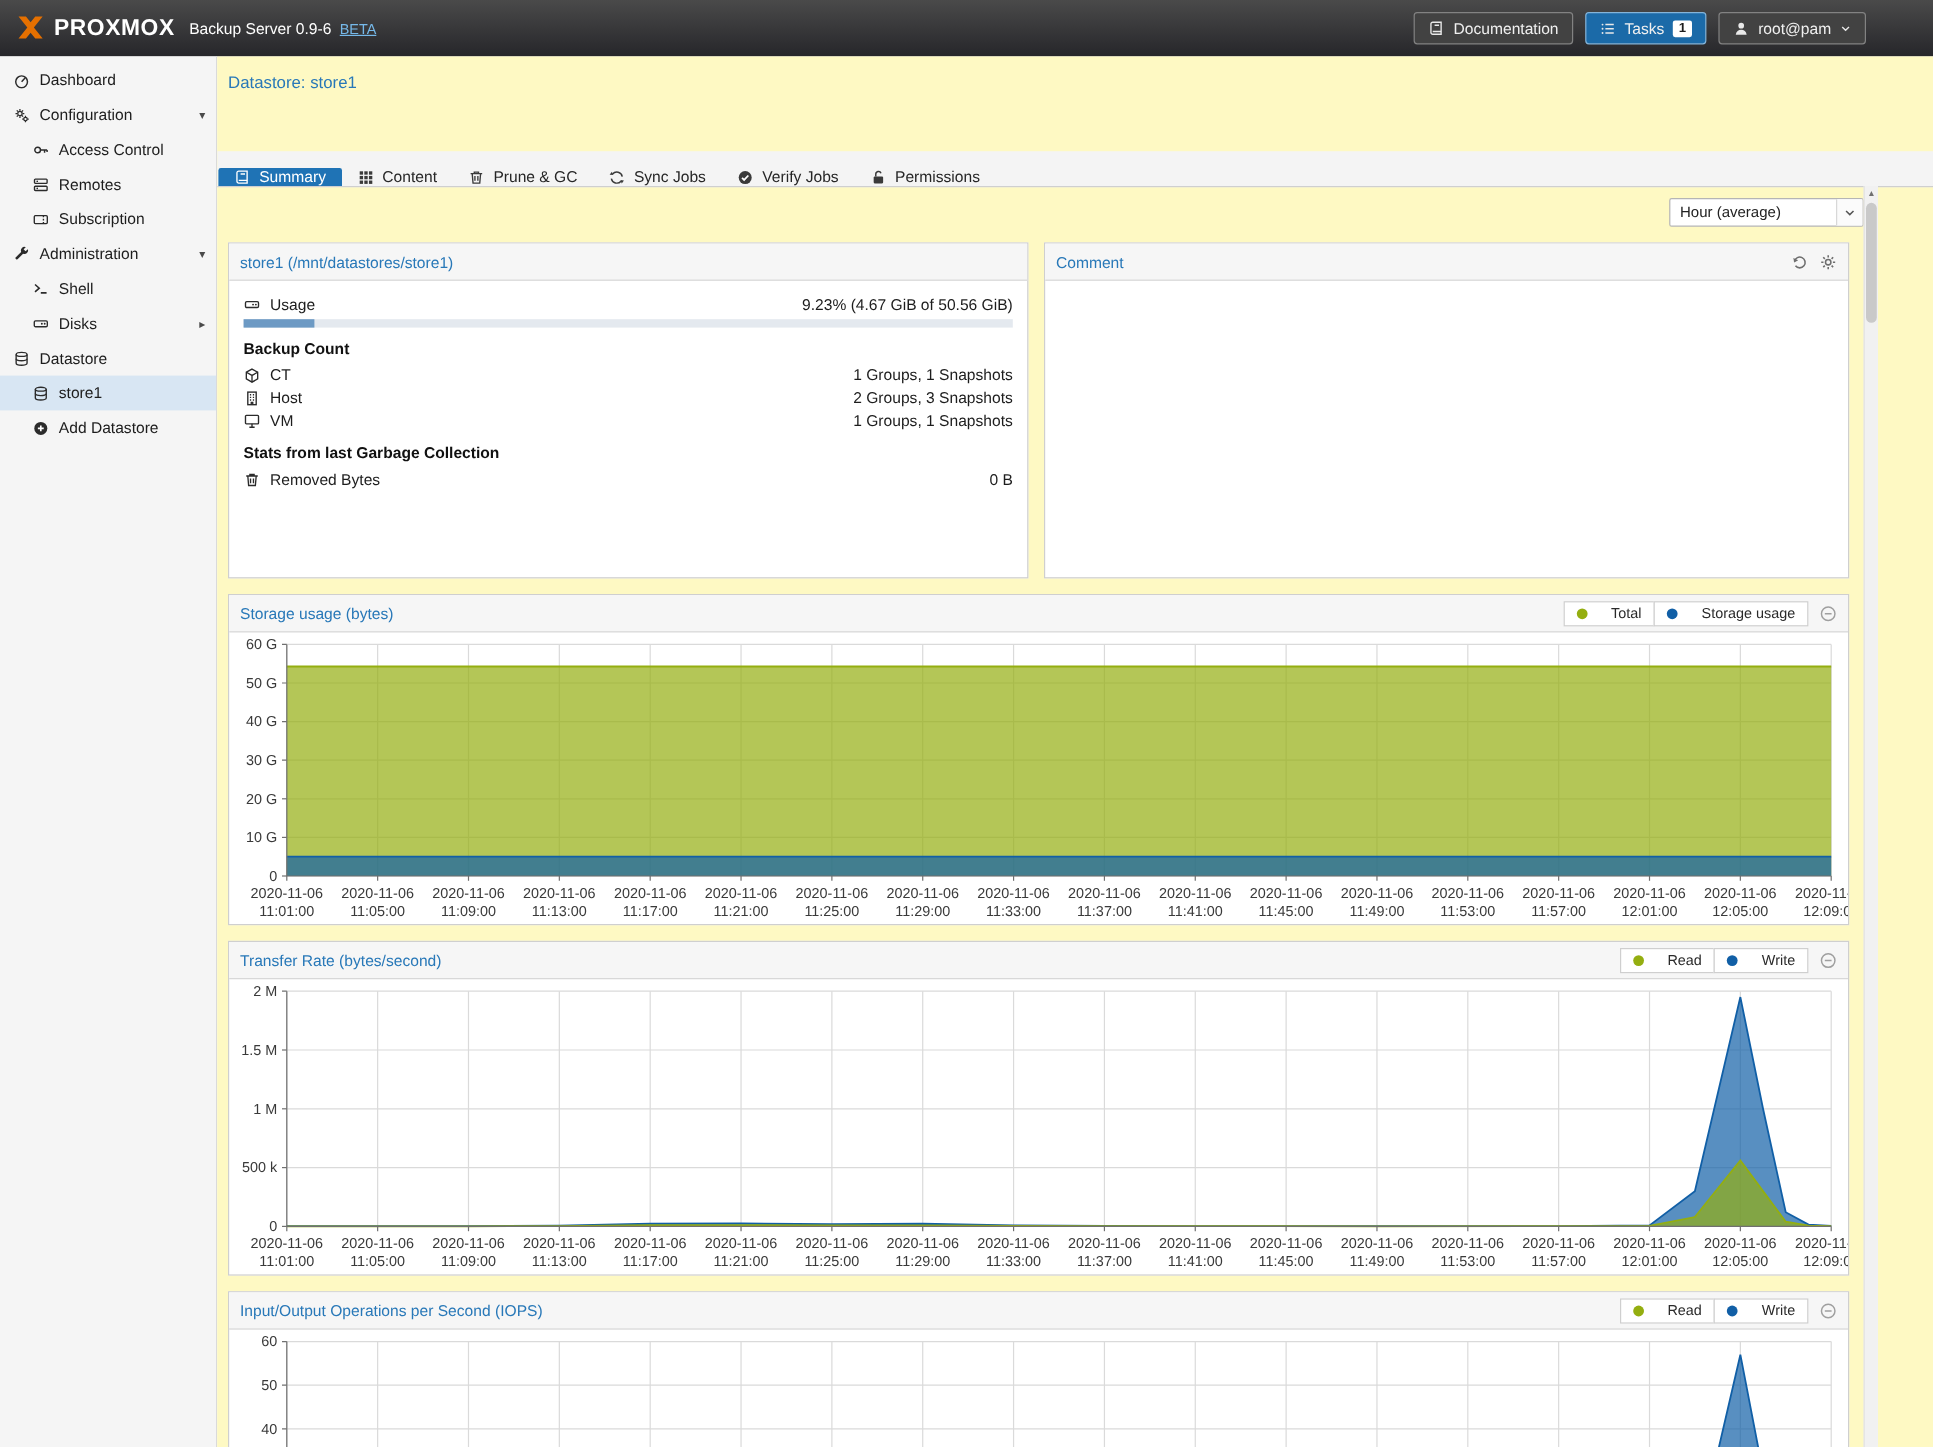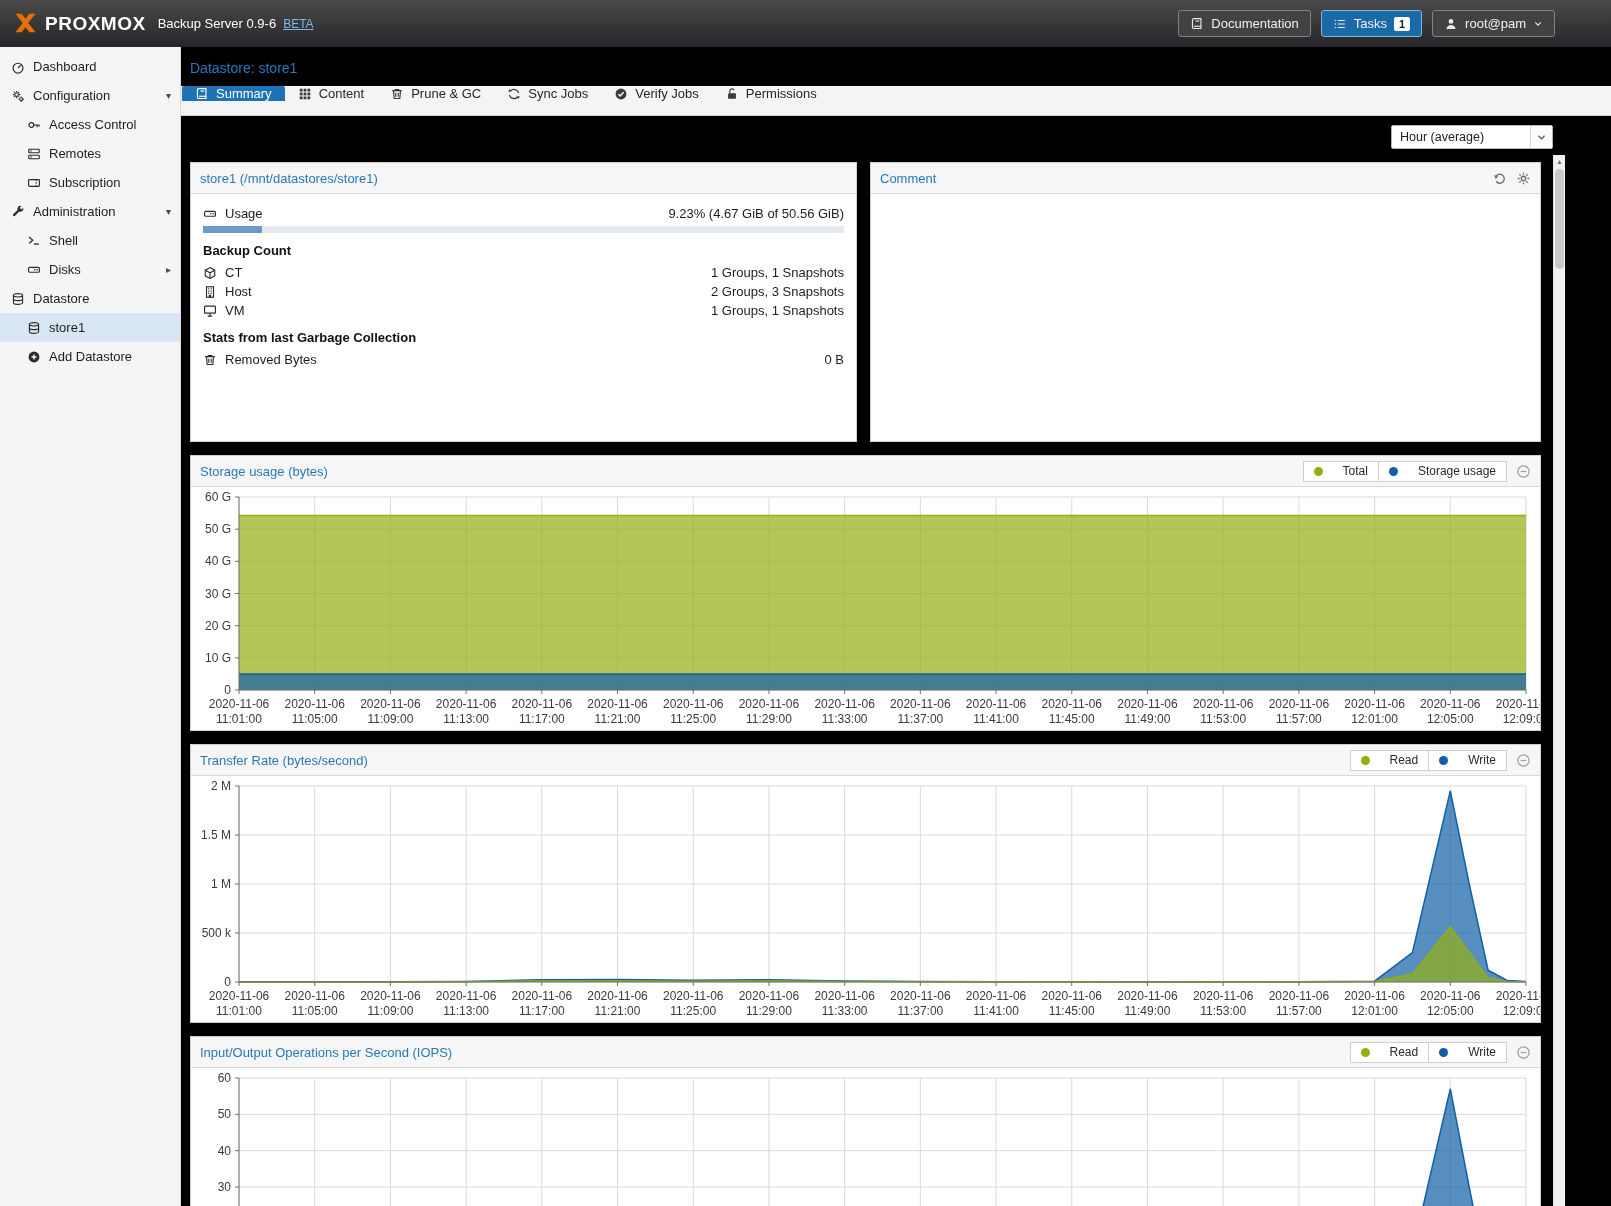--- a/index.html
+++ b/index.html
@@ -28,25 +28,25 @@
   
   .layout { flex:1; display:flex; min-height:0; }
   .sidebar { width:181px; flex:none; background:#f5f5f5; border-right:1px solid #dadada; padding-top:5px; }
   .side-item { height:29px; display:flex; align-items:center; gap:8px; padding:0 9px 0 11px;
     font-size:13px; color:#1d1d1d; cursor:pointer; }
   .side-item .icn { color:#2b2b2b; }
   .side-item.lvl1 { padding-left:27px; }
   .side-item.sel { background:#d8e6f3; }
   .exp { margin-left:auto; font-size:10px; color:#4a4a4a; }
 
-  .main { flex:1; position:relative; background:#000000; min-width:0; overflow:hidden; }
+  .main { flex:1; position:relative; background:#fef9c3; min-width:0; overflow:hidden; }
   .page-title { padding:13px 0 10px 9px; font-size:14px; color:#2878b8; }
 
-  .tabbar { display:flex; align-items:flex-start; height:30px; background:#f4f4f4;
-    border-bottom:1px solid #cfcfcf; padding-left:1px; }
+  .tabbar { display:flex; align-items:flex-end; height:30px; background:#f4f4f4;
+    border-bottom:1px solid #cfcfcf; padding-left:1px;margin-top:40px; }
   .tab { display:flex; align-items:center; gap:7px; padding:0 13px; font-size:13px;
     color:#262626; cursor:pointer; border-radius:2px 2px 0 0; }
   .tab .icn { color:#3a3a3a; }
   .tab.active { background:#1f73b5; color:#fff; }
   .tab.active .icn { color:#fff; }
 
   .toolbar { display:flex; justify-content:flex-end; padding:9px 58px 9px 0; }
   .combo { display:flex; width:162px; height:24px; border:1px solid #b5b5b5; border-radius:2px;
     background:#fff; align-items:center; cursor:pointer; }
   .combo-text { flex:1; padding:0 8px; font-size:12.5px; color:#222; }

